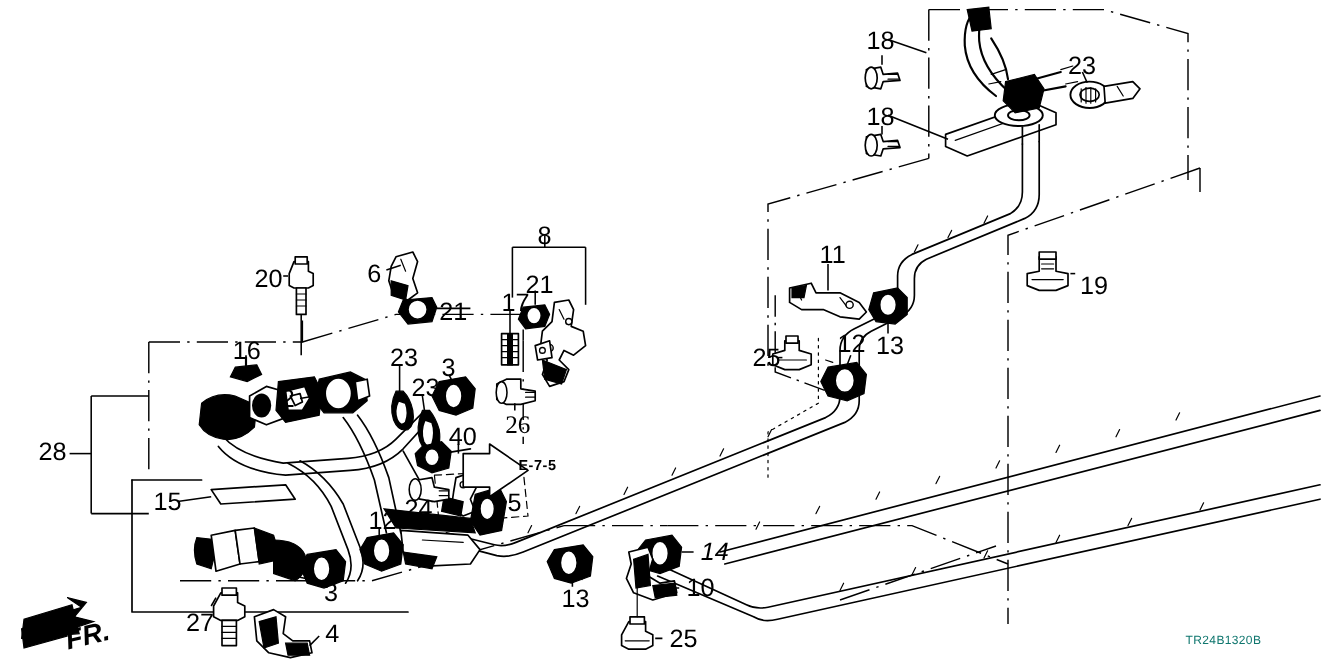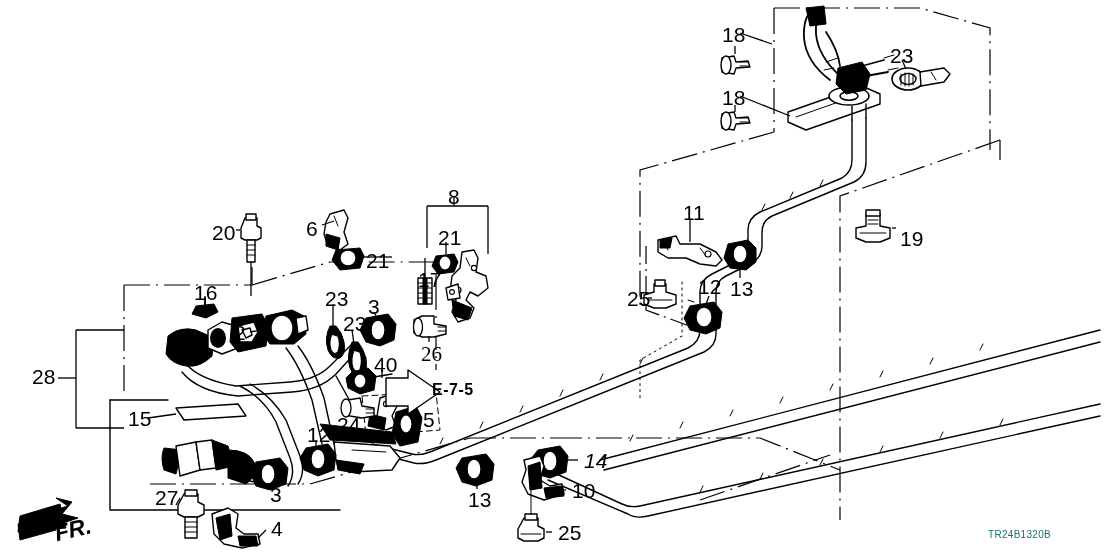--- a/index.html
+++ b/index.html
@@ -20,21 +20,21 @@
   .pn{
     position:absolute;
     font-family:Liberation Sans, sans-serif;
     font-size:10px;
     color:#0f766e;
     letter-spacing:0.3px;
   }
   .ref{
     position:absolute;
     font-family:"Liberation Sans",sans-serif;
-    font-size:16px;
+    font-size:12px;
     font-weight:bold;
     color:#000;
     letter-spacing:0.5px;
   }
   .fr{
     position:absolute;
     font-family:"Liberation Sans",sans-serif;
     font-size:23px;
     font-weight:bold;
     font-style:italic;
@@ -545,21 +545,21 @@
 </svg>
 
 <div class="lbl" style="left:722px;top:24px;">18</div>
 <div class="lbl" style="left:722px;top:87px;">18</div>
 <div class="lbl" style="left:890px;top:45px;">23</div>
 <div class="lbl" style="left:900px;top:228px;text-align:right;">19</div>
 <div class="lbl" style="left:448px;top:186px;">8</div>
 <div class="lbl" style="left:306px;top:218px;">6</div>
 <div class="lbl" style="left:212px;top:222px;">20</div>
 <div class="lbl" style="left:366px;top:250px;">21</div>
-<div class="lbl" style="left:418px;top:242px;margin-top:27px;">17</div>
+<div class="lbl" style="left:418px;top:242px;">17</div>
 <div class="lbl" style="left:438px;top:227px;">21</div>
 <div class="lbl" style="left:194px;top:282px;">16</div>
 <div class="lbl" style="left:234px;top:322px;">2</div>
 <div class="lbl" style="left:325px;top:288px;">23</div>
 <div class="lbl" style="left:343px;top:313px;">23</div>
 <div class="lbl" style="left:368px;top:296px;">3</div>
 <div class="lbl" style="left:374px;top:354px;">40</div>
 <div class="lbl" style="left:421px;top:344px;font-family:Liberation Serif, serif;">26</div>
 <div class="lbl" style="left:32px;top:366px;">28</div>
 <div class="lbl" style="left:128px;top:408px;">15</div>
@@ -568,21 +568,21 @@
 <div class="lbl" style="left:423px;top:409px;">5</div>
 <div class="lbl" style="left:683px;top:202px;">11</div>
 <div class="lbl" style="left:627px;top:288px;">25</div>
 <div class="lbl" style="left:698px;top:276px;">12</div>
 <div class="lbl" style="left:730px;top:278px;">13</div>
 <div class="lbl" style="left:468px;top:489px;">13</div>
 <div class="lbl" style="left:584px;top:450px;font-style:italic;">14</div>
 <div class="lbl" style="left:572px;top:480px;text-align:right;">10</div>
 <div class="lbl" style="left:558px;top:522px;">25</div>
 <div class="lbl" style="left:270px;top:484px;">3</div>
-<div class="lbl" style="left:155px;top:487px;">27</div>
+<div class="lbl" style="left:155px;top:509px;">27</div>
 <div class="lbl" style="left:271px;top:518px;">4</div>
 
 <div class="ref" style="left:432px;top:381px;">E-7-5</div>
 
 <div class="fr" style="left:58px;top:520px;">FR.</div>
 
 <div class="pn" style="left:988px;top:529px;">TR24B1320B</div>
 
 </div>
 

